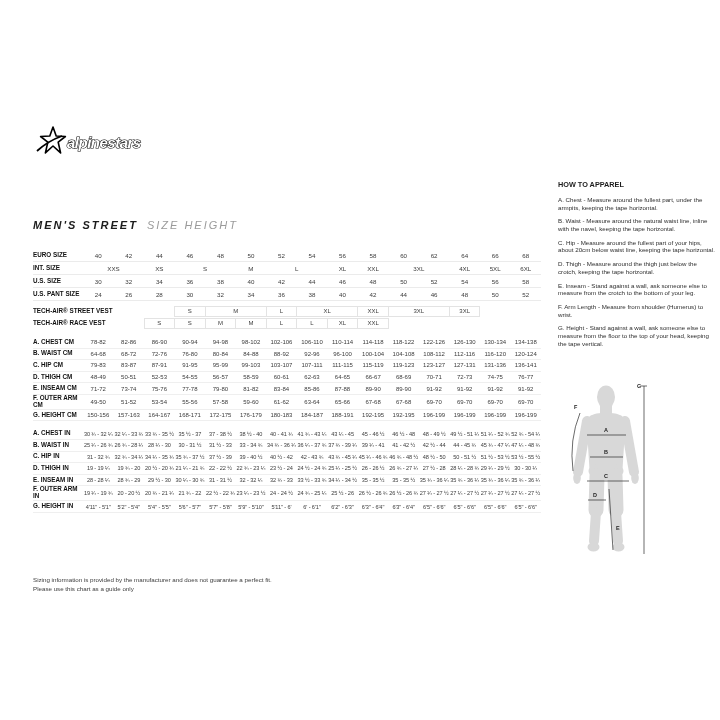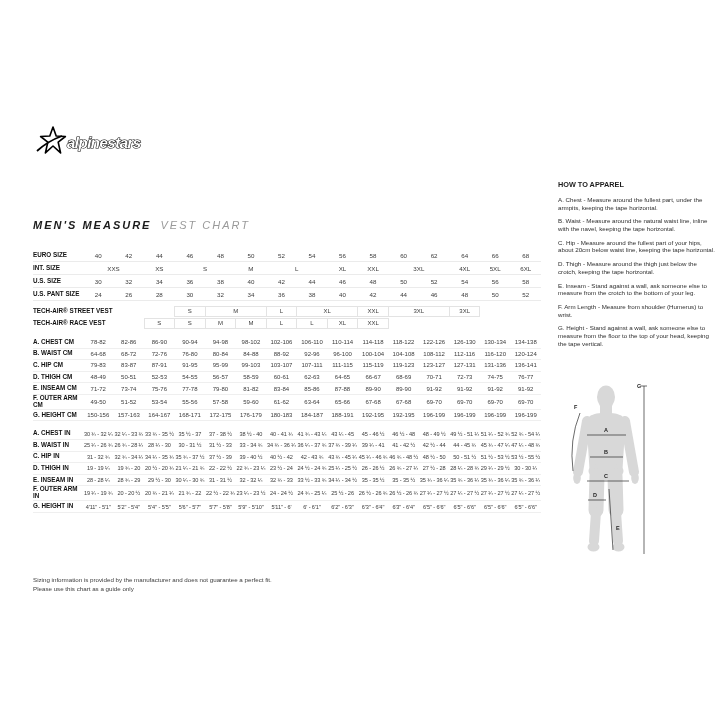--- a/index.html
+++ b/index.html
@@ -46,22 +46,22 @@
 
 <div class="abs logo">
   <svg width="140" height="40" viewBox="0 0 140 40">
     <polygon points="17,3 20.2,12 29.4,12.5 22.2,18.2 24.6,28.9 17,22 9.4,28.9 11.8,18.2 4.6,12.5 13.8,12" fill="#ffffff" stroke="#000000" stroke-width="1.6" stroke-linejoin="round"></polygon>
     <path d="M1,27 Q12,17 26,12" fill="none" stroke="#000000" stroke-width="1.8"></path>
     <text x="31" y="24" font-size="15" font-weight="bold" font-style="italic" font-family="Liberation Sans, sans-serif" fill="#ffffff" stroke="#000000" stroke-width="1.1" paint-order="stroke" letter-spacing="-0.5">alpinestars</text>
   </svg>
 </div>
 
 <div class="abs page-title">
-  <span class="t-main">MEN'S MEASURE</span>
-  <span class="t-sub">VEST CHART</span>
+  <span class="t-main">MEN'S STREET</span>
+  <span class="t-sub">SIZE HEIGHT</span>
 </div>
 
 <div id="size-table" class="abs table">
     <div class="sec-sizes">
       <div class="trow">
         <div class="lbl" style="grid-column: span 1;">EURO SIZE</div>
         <div class="cell" style="grid-column: span 1;">40</div>
         <div class="cell" style="grid-column: span 1;">42</div>
         <div class="cell" style="grid-column: span 1;">44</div>
         <div class="cell" style="grid-column: span 1;">46</div>

